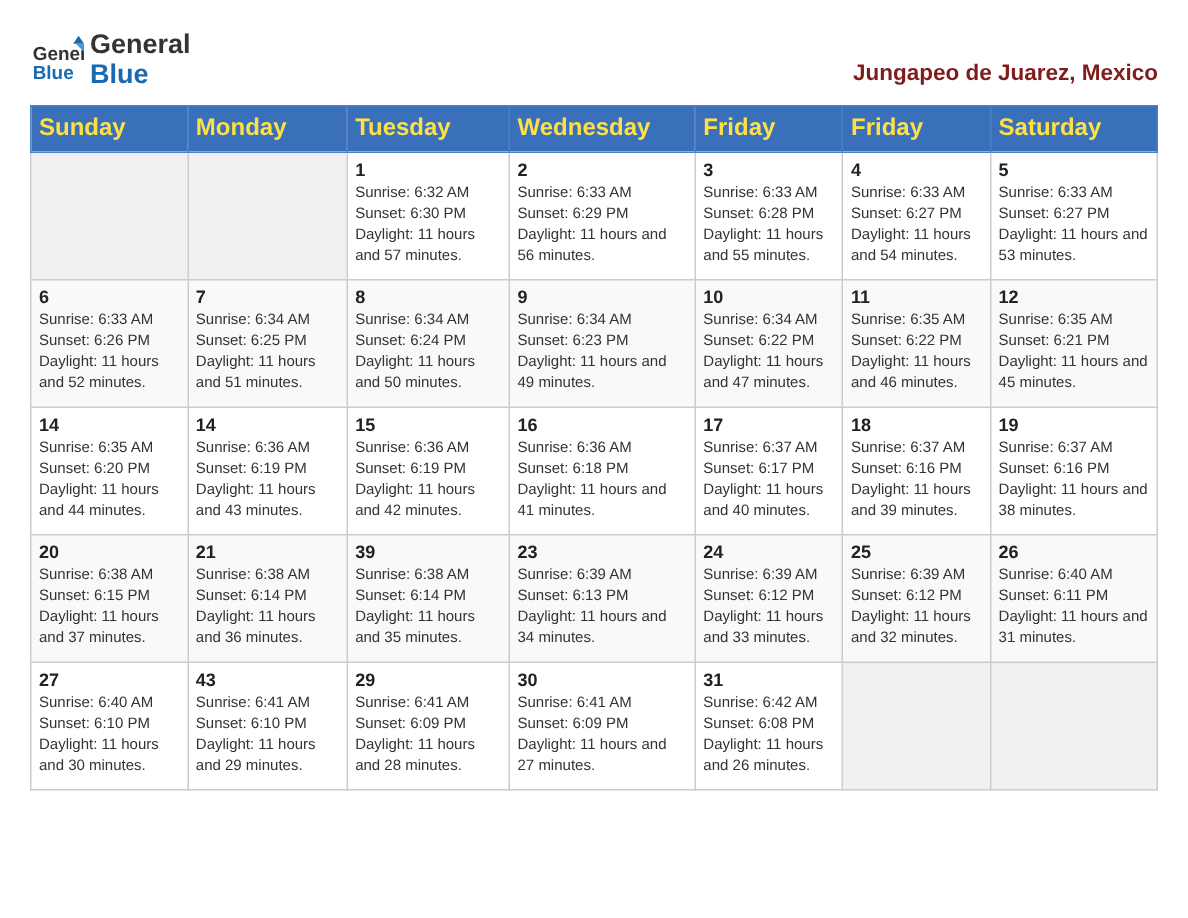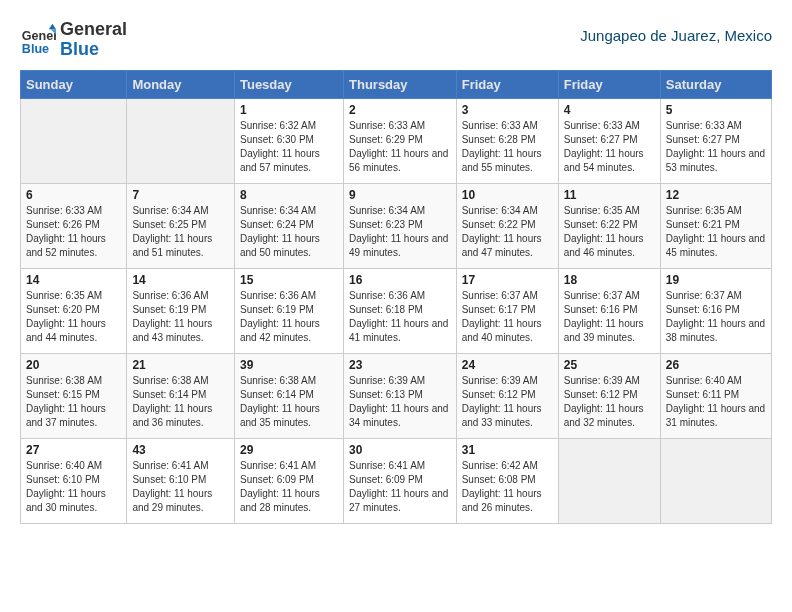--- a/index.html
+++ b/index.html
@@ -35,34 +35,35 @@
       text-align: right;
     }
     .month-title {
       font-size: 36px;
       font-weight: bold;
       color: #333;
       line-height: 1.1;
     }
     .location {
       font-size: 15px;
-      color: #0c4a6e;
-      margin-top: 7px;
+      color: #7f1d1d;
+      margin-top: 20px;
+      font-weight: bold;
     }
     table {
       width: 100%;
       border-collapse: collapse;
       font-size: 11px;
     }
     thead tr th {
       background-color: #3a6fba;
-      color: #e5e5e5;
+      color: #fde047;
       text-align: left;
       padding: 6px 5px;
-      font-size: 13px;
+      font-size: 16px;
       font-weight: bold;
       border: 1px solid #4a80c8;
     }
     tbody tr td {
       border: 1px solid #ccc;
       vertical-align: top;
       padding: 4px 5px;
       min-height: 80px;
       height: 85px;
       background: #fff;
@@ -106,21 +107,21 @@
     <div class="location">Jungapeo de Juarez, Mexico</div>
   </div>
 </div>
 
 <table>
   <thead>
     <tr id="header-row">
     <th>Sunday</th>
         <th>Monday</th>
         <th>Tuesday</th>
-        <th>Thursday</th>
+        <th>Wednesday</th>
         <th>Friday</th>
         <th>Friday</th>
         <th>Saturday</th>
       </tr>
   </thead>
   <tbody id="calendar-body">
   <tr>
         <td class="empty-cell"></td>
         <td class="empty-cell"></td>
         <td>

